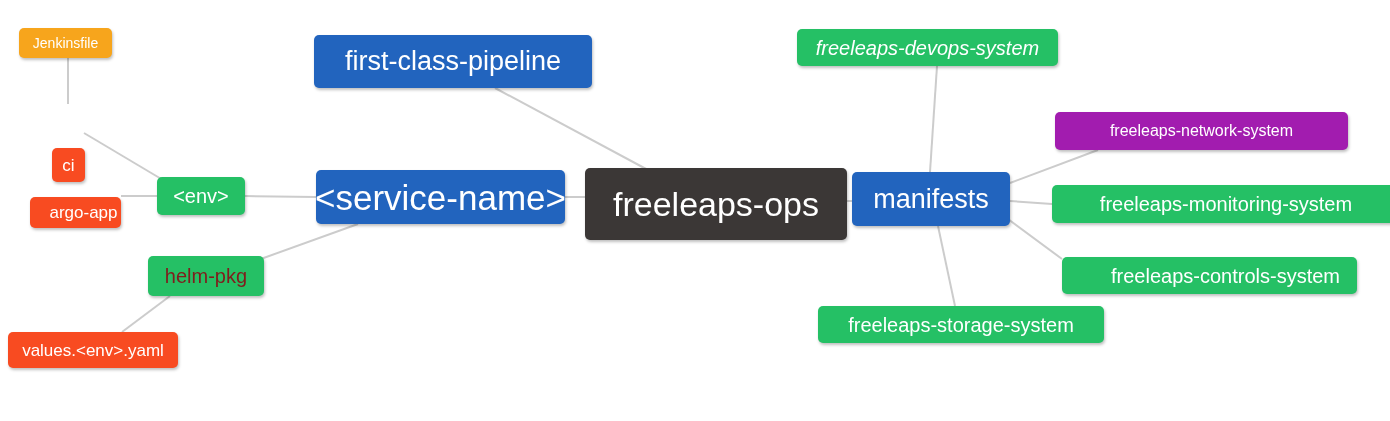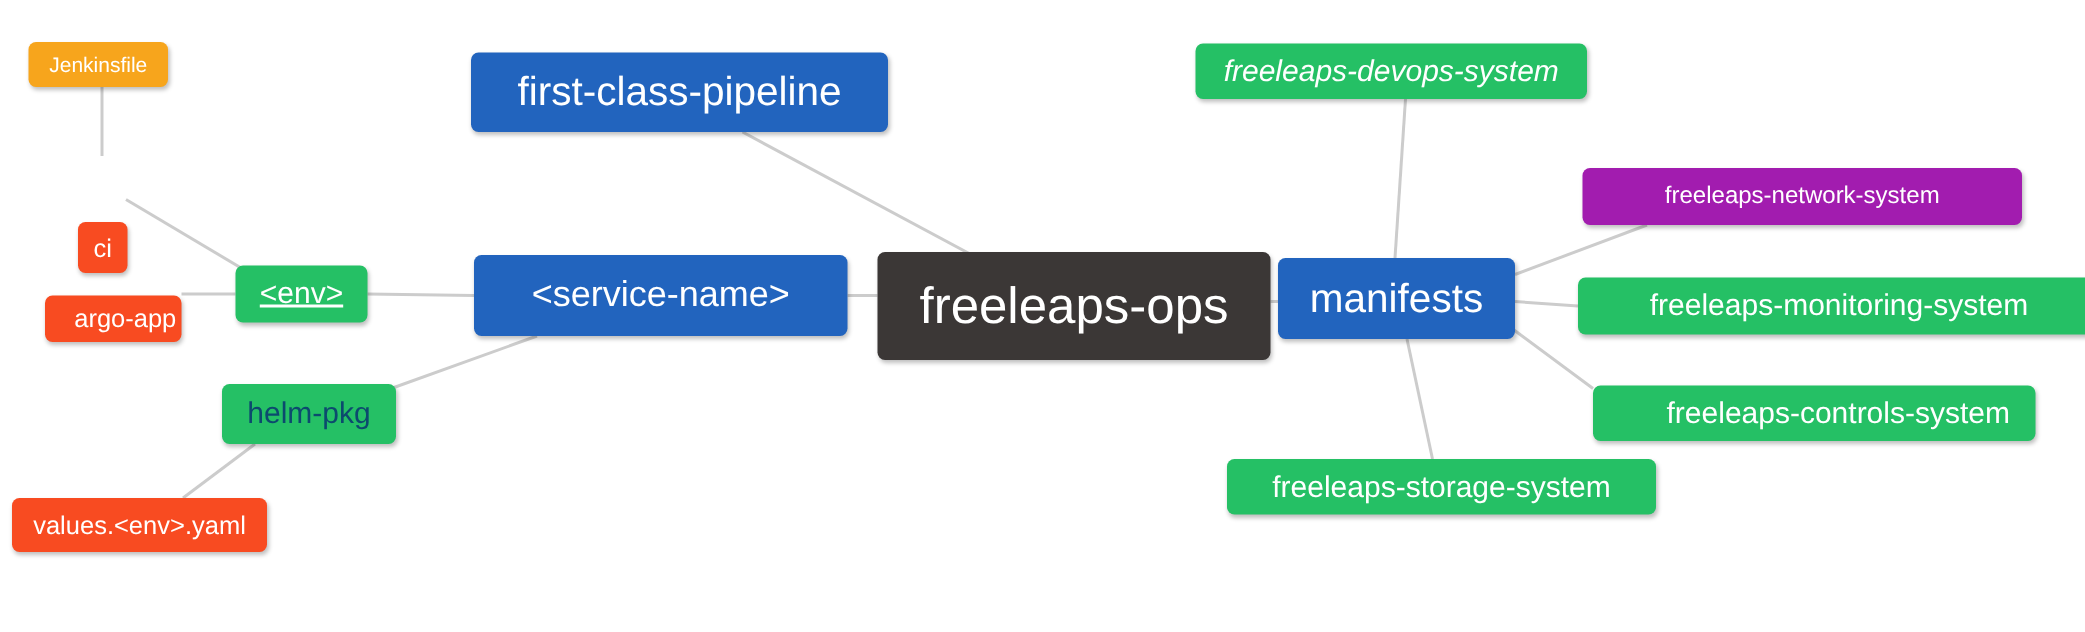--- a/index.html
+++ b/index.html
@@ -60,33 +60,33 @@
 
 <div class="mm-node" style="left: 19px; top: 28px; width: 93px; height: 30px; font-size: 14px; background: rgb(247, 165, 28); color: rgb(255, 255, 255);">
       <span>Jenkinsfile</span>
     </div>
     <div class="mm-node" style="left: 52px; top: 104px; width: 33px; height: 34px; font-size: 17px; background: rgb(248, 75, 33); color: rgb(255, 255, 255); margin-top: 44px;">
       <span>ci</span>
     </div>
     <div class="mm-node" style="left: 30px; top: 197px; width: 91px; height: 31px; font-size: 17px; background: rgb(248, 75, 33); color: rgb(255, 255, 255); padding-left: 16px;">
       <span>argo-app</span>
     </div>
-    <div class="mm-node" style="left: 157px; top: 177px; width: 88px; height: 38px; font-size: 20px; background: rgb(37, 192, 101); color: rgb(255, 255, 255); text-decoration: underline;">
+    <div class="mm-node" style="left: 157px; top: 177px; width: 88px; height: 38px; font-size: 20px; background: rgb(37, 192, 101); color: rgb(255, 255, 255);">
       <span>&lt;env&gt;</span>
     </div>
-    <div class="mm-node" style="left: 148px; top: 256px; width: 116px; height: 40px; font-size: 20px; background: rgb(37, 192, 101); color: #0c4a6e;">
+    <div class="mm-node" style="left: 148px; top: 256px; width: 116px; height: 40px; font-size: 20px; background: rgb(37, 192, 101); color: #7f1d1d;">
       <span>helm-pkg</span>
     </div>
     <div class="mm-node" style="left: 314px; top: 35px; width: 278px; height: 53px; font-size: 27px; background: rgb(34, 100, 190); color: rgb(255, 255, 255);">
       <span>first-class-pipeline</span>
     </div>
     <div class="mm-node" style="left: 8px; top: 332px; width: 170px; height: 36px; font-size: 17px; background: rgb(248, 75, 33); color: rgb(255, 255, 255);">
       <span>values.&lt;env&gt;.yaml</span>
     </div>
-    <div class="mm-node" style="left: 316px; top: 170px; width: 249px; height: 54px; font-size: 24px; background: rgb(34, 100, 190); color: rgb(255, 255, 255);">
+    <div class="mm-node" style="left: 316px; top: 170px; width: 249px; height: 54px; font-size: 35px; background: rgb(34, 100, 190); color: rgb(255, 255, 255);">
       <span>&lt;service-name&gt;</span>
     </div>
     <div class="mm-node" style="left: 585px; top: 168px; width: 262px; height: 72px; font-size: 34px; background: rgb(59, 55, 54); color: rgb(255, 255, 255);">
       <span>freeleaps-ops</span>
     </div>
     <div class="mm-node" style="left: 852px; top: 172px; width: 158px; height: 54px; font-size: 27px; background: rgb(34, 100, 190); color: rgb(255, 255, 255);">
       <span>manifests</span>
     </div>
     <div class="mm-node" style="left: 797px; top: 29px; width: 261px; height: 37px; font-size: 20px; background: rgb(37, 192, 101); color: rgb(255, 255, 255); font-style: italic;">
       <span>freeleaps-devops-system</span>

